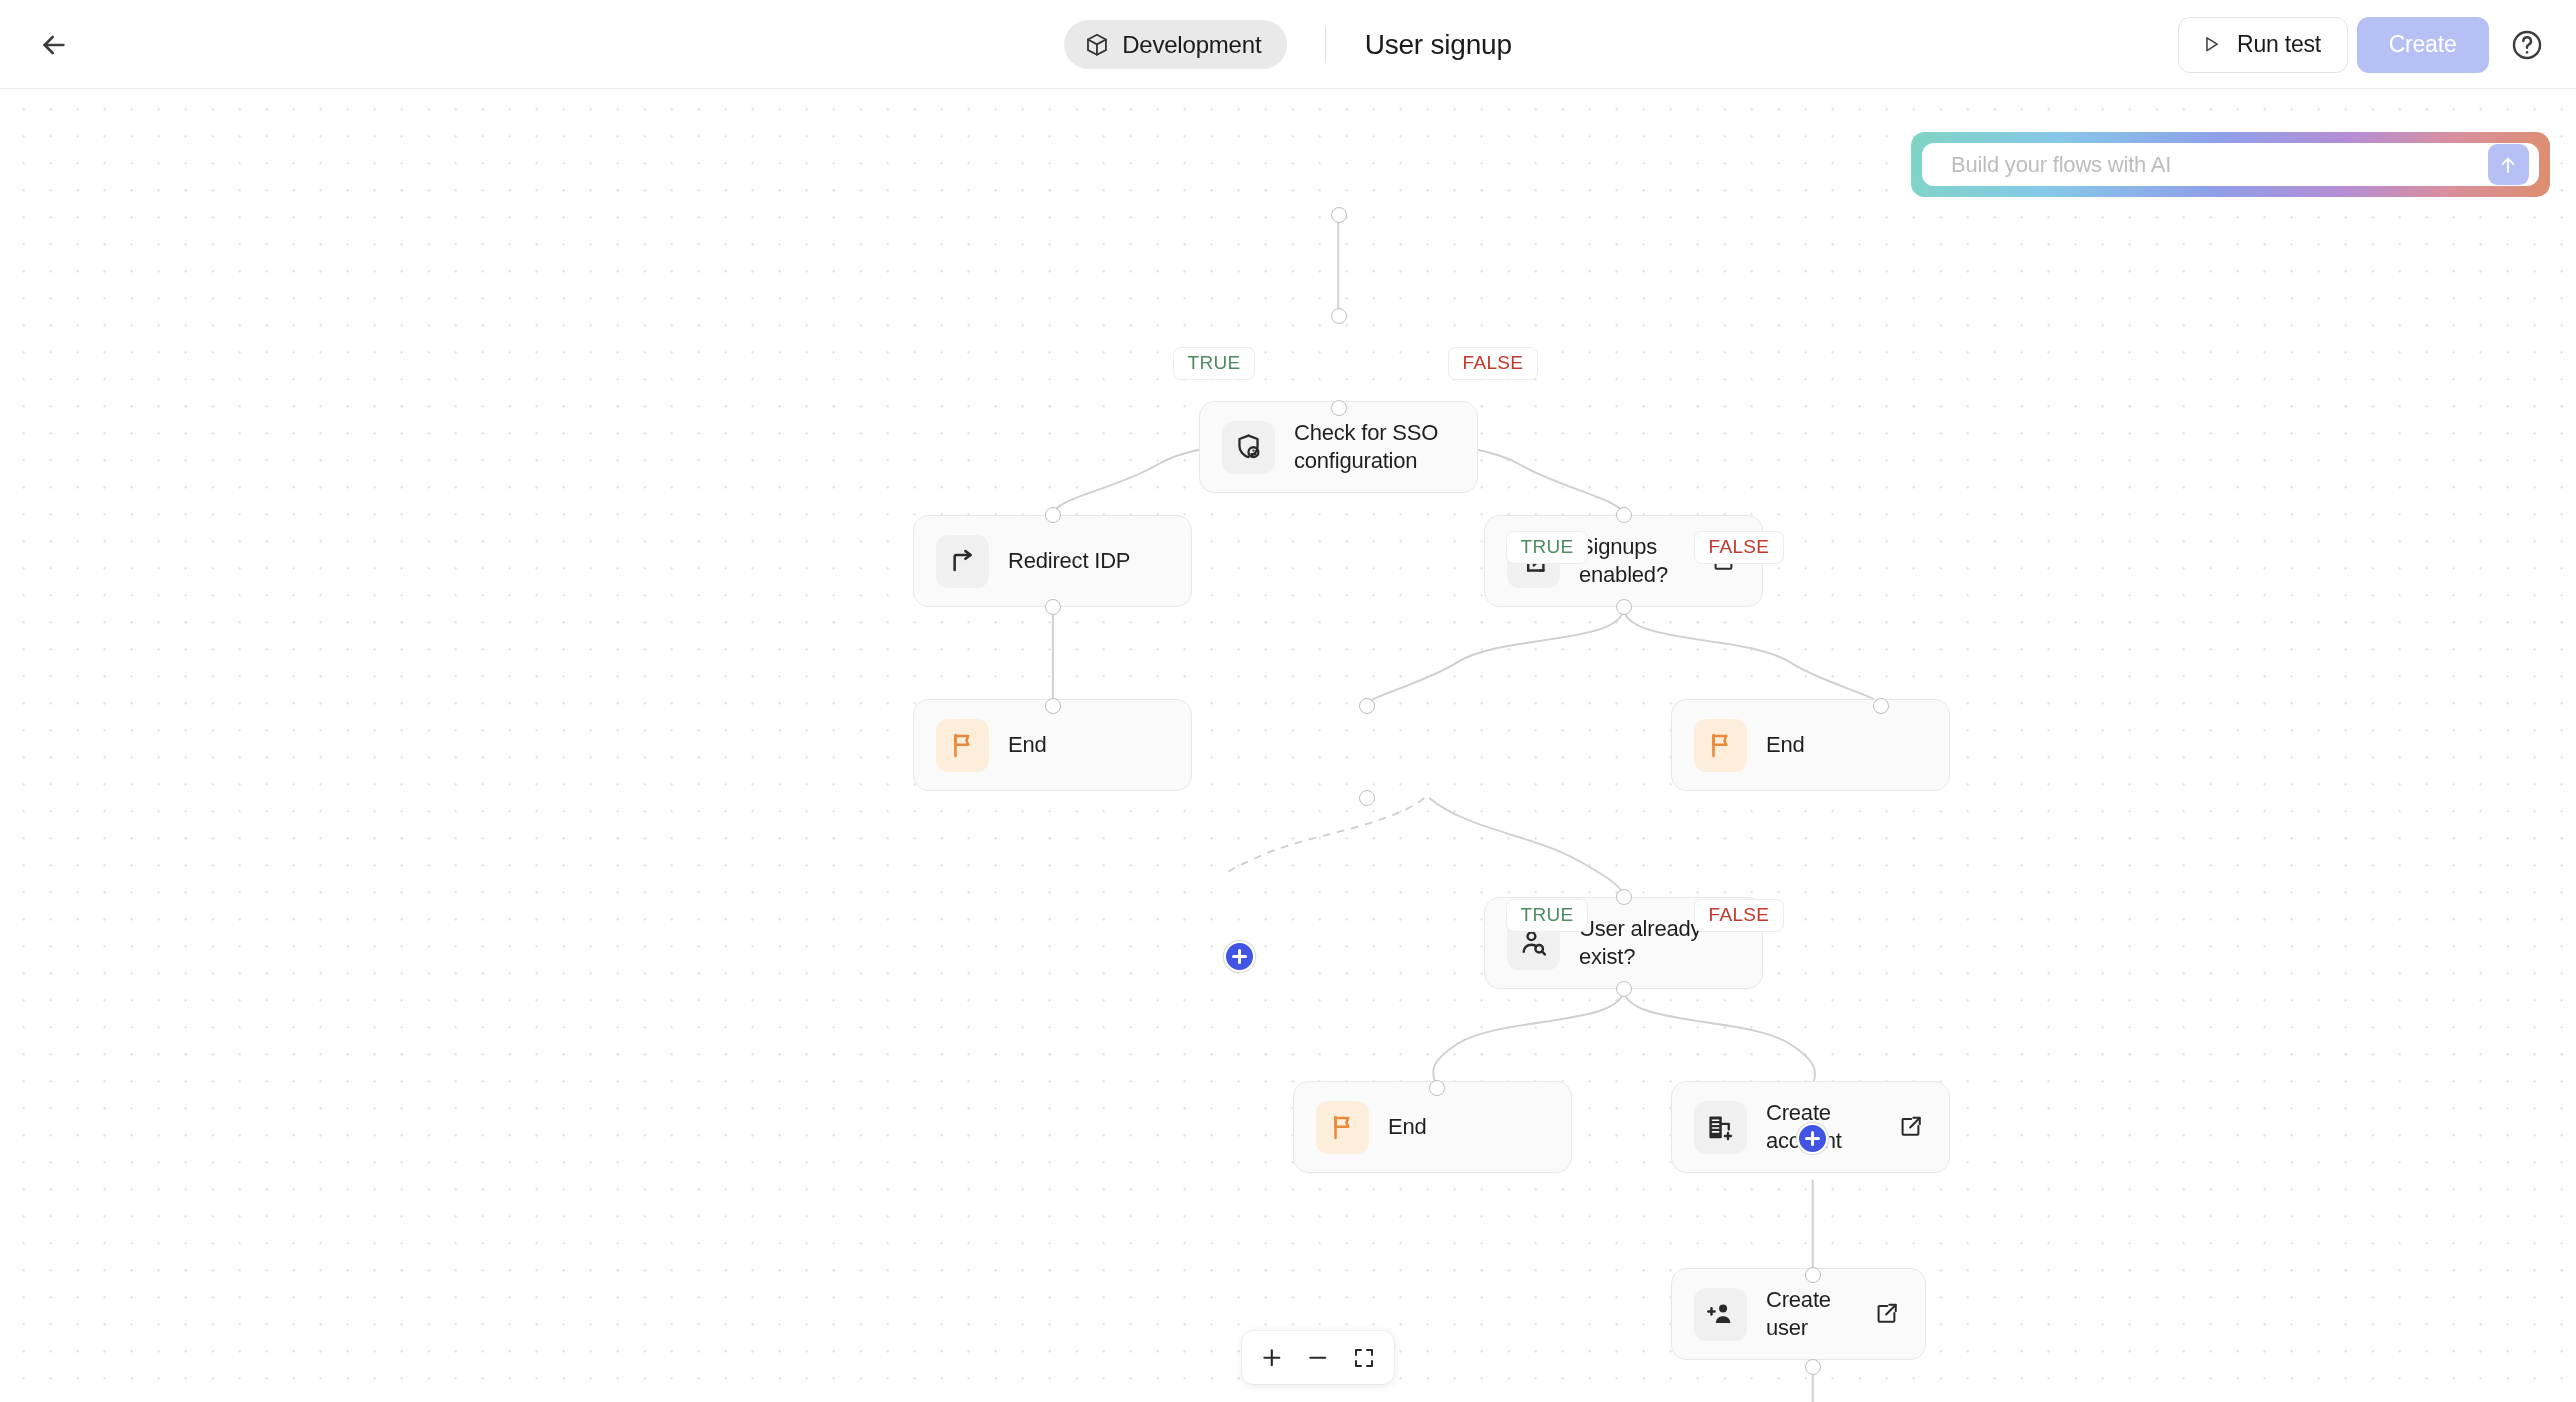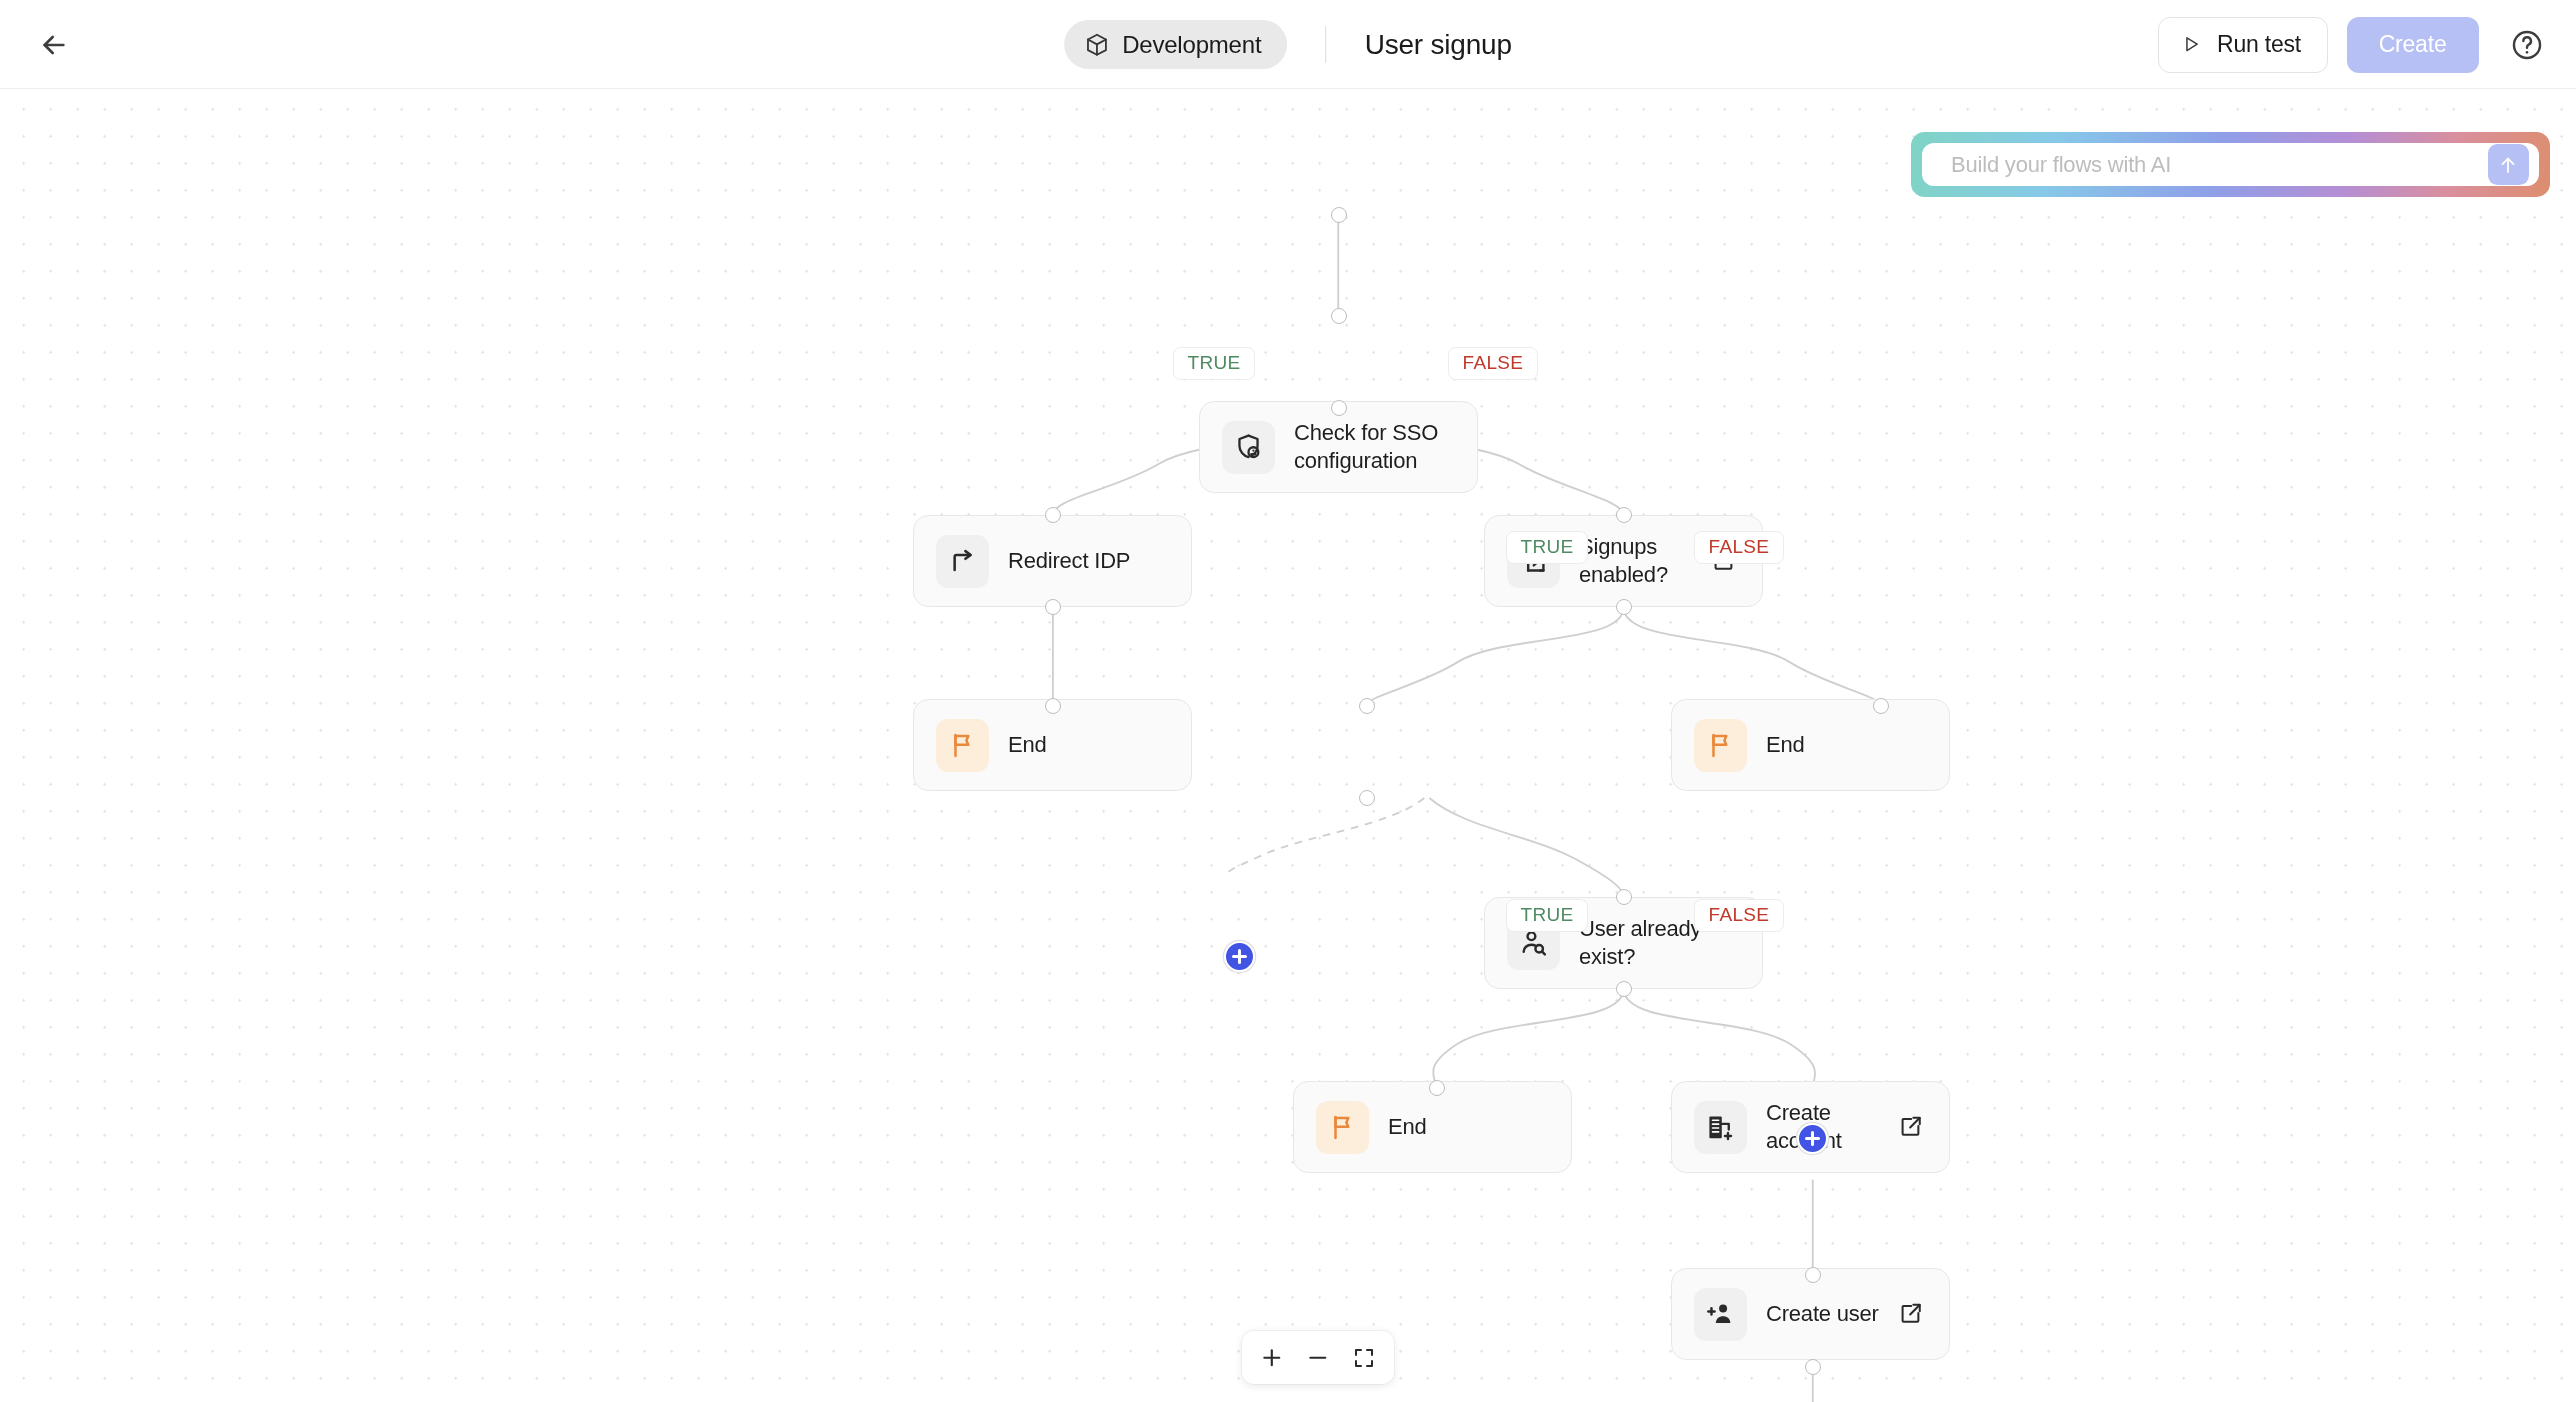--- a/index.html
+++ b/index.html
@@ -43,21 +43,21 @@
   }
   .hdr-divider {
     width: 1.7px; height: 37px; background: #dcdcdc;
     margin: 0 22px;
   }
   .flow-title {
     font-size: 28px; color: #1b1b1b; letter-spacing: -0.2px;
   }
   .right-group {
     position: absolute; right: 29px; top: 0; height: 89px;
-    display: flex; align-items: center; gap: 19px;
+    display: flex; align-items: center; gap: 9px;
   }
   .run-test-btn {
     display: flex; align-items: center; gap: 15.3px;
     border: 1.7px solid #e3e3e3; border-radius: 12px;
     background: #fff;
     height: 56px; padding: 0 25.6px 0 22px;
     cursor: pointer;
   }
   .run-test-label { font-size: 23px; color: #1b1b1b; letter-spacing: -0.2px; }
   .publish-btn {
@@ -417,21 +417,21 @@
     <span class="node-label">Create account</span>
     <div class="ext-link">
       <svg width="25.6" height="25.6" viewBox="0 0 24 24" fill="none" stroke="#2a2a2a" stroke-width="1.9" stroke-linecap="round" stroke-linejoin="round">
         <path d="M12.4 4.6H5.2a.9.9 0 0 0-.9.9v13a.9.9 0 0 0 .9.9h13a.9.9 0 0 0 .9-.9v-7.2"></path>
         <polyline points="14.4 3.6 20.4 3.6 20.4 9.6"></polyline>
         <line x1="11.4" y1="12.6" x2="20.2" y2="3.8"></line>
       </svg>
     </div>
   </div>
 
-  <div class="node" style="left:1671px; top:1179px; width:279px; height:92px;">
+  <div class="node" style="left:1671px; top:1179px; width:255px; height:92px;">
     <div class="node-icon">
       <svg width="31" height="31" viewBox="0 0 24 24" fill="none" stroke="#2a2a2a" stroke-width="1.9" stroke-linecap="round" stroke-linejoin="round">
         <circle cx="14" cy="7.4" r="3.1" fill="#2a2a2a" stroke="none"></circle>
         <path d="M8.4 18.6c0-3.1 2.5-5.2 5.6-5.2s5.6 2.1 5.6 5.2z" fill="#2a2a2a" stroke="none"></path>
         <line x1="5" y1="7.2" x2="5" y2="12"></line>
         <line x1="2.6" y1="9.6" x2="7.4" y2="9.6"></line>
       </svg>
     </div>
     <span class="node-label">Create user</span>
     <div class="ext-link">

